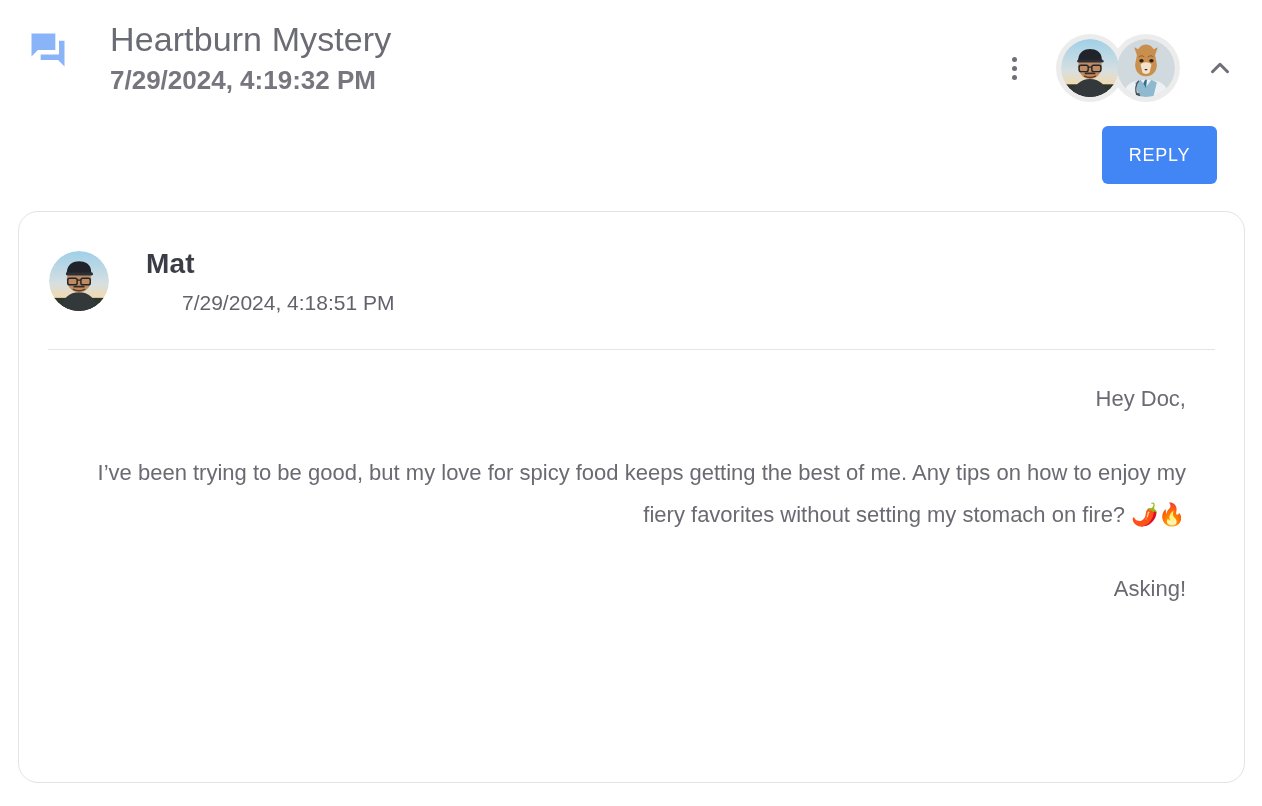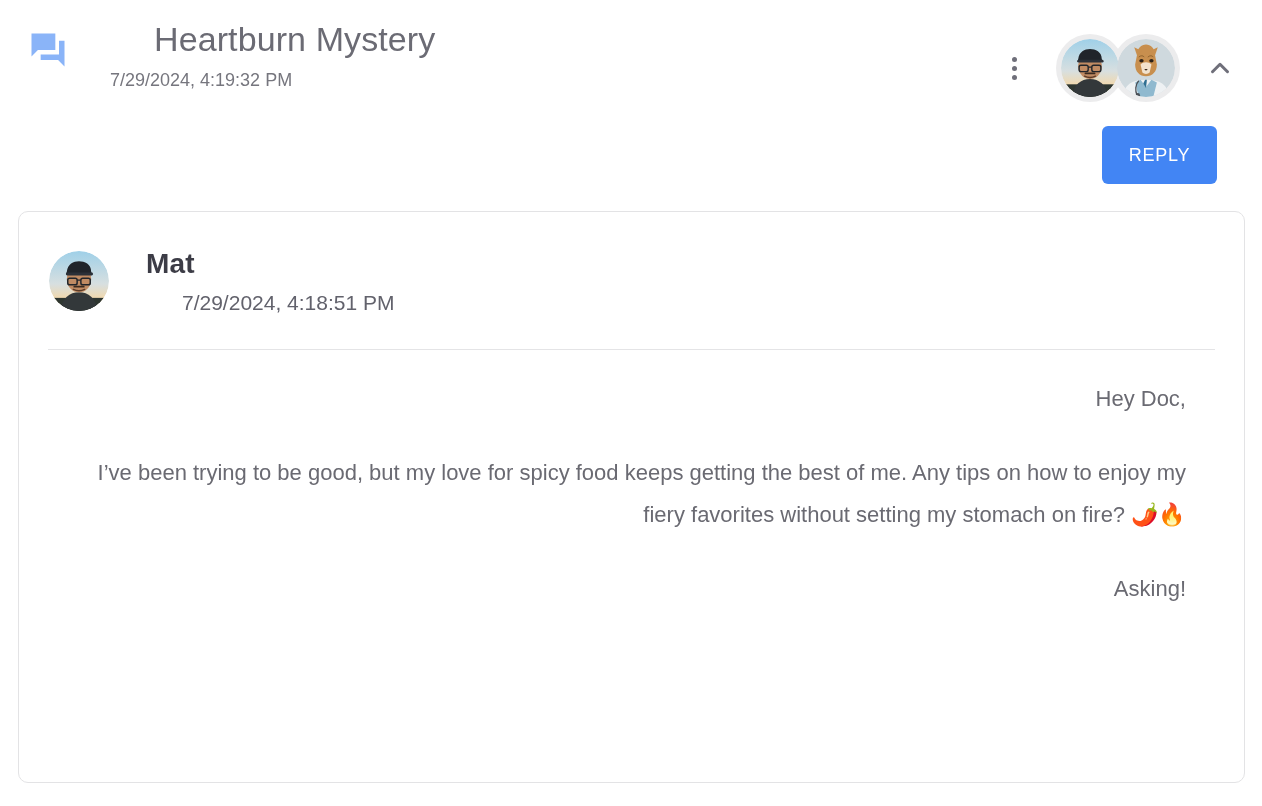--- a/index.html
+++ b/index.html
@@ -48,28 +48,27 @@
     justify-content: flex-start;
   }
 
   .thread-title {
     font-size: 34px;
     line-height: 42px;
     font-weight: 400;
     color: #6b6b74;
     letter-spacing: 0.1px;
     white-space: nowrap;
-    margin-left: 44px;
   }
 
   .thread-timestamp {
     margin-top: 6px;
-    font-size: 18px;
+    font-size: 26px;
     line-height: 28px;
-    font-weight: 400;
+    font-weight: 700;
     color: #76767e;
     white-space: nowrap;
   }
 
   .header-right {
     margin-left: auto;
     display: flex;
     align-items: center;
     gap: 0px;
     padding-top: 16px;
@@ -157,21 +156,21 @@
   }
 
   
   .message-card {
     position: absolute;
     left: 18px;
     top: 211px;
     width: 1227px;
     height: 572px;
     border: 1px solid #e3e3e5;
-    border-radius: 10px;
+    border-radius: 20px;
     background: #ffffff;
     padding: 0;
   }
 
   .msg-head {
     display: flex;
     align-items: flex-start;
     padding: 35px 0 0 30px;
     height: 128px;
   }

